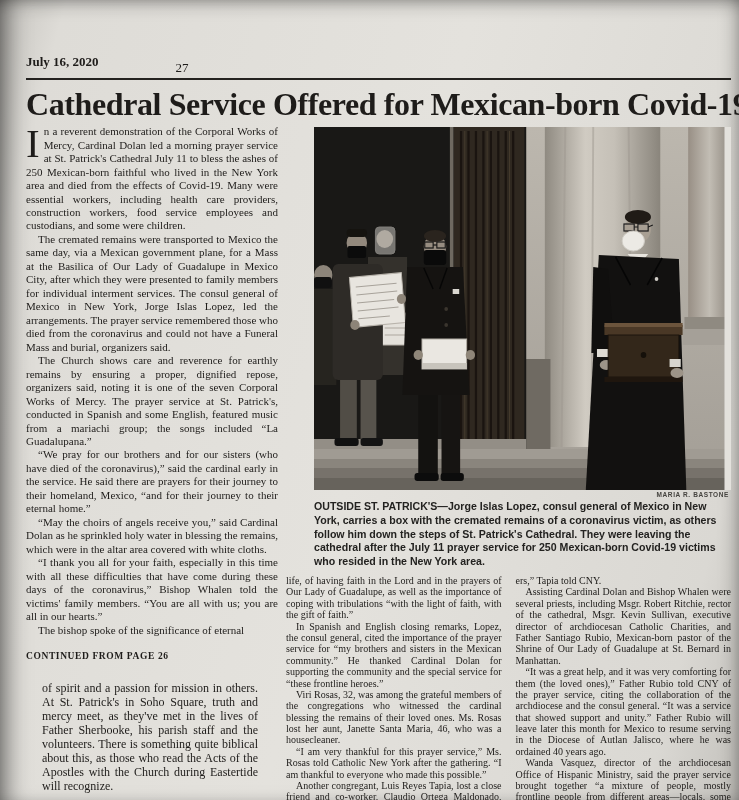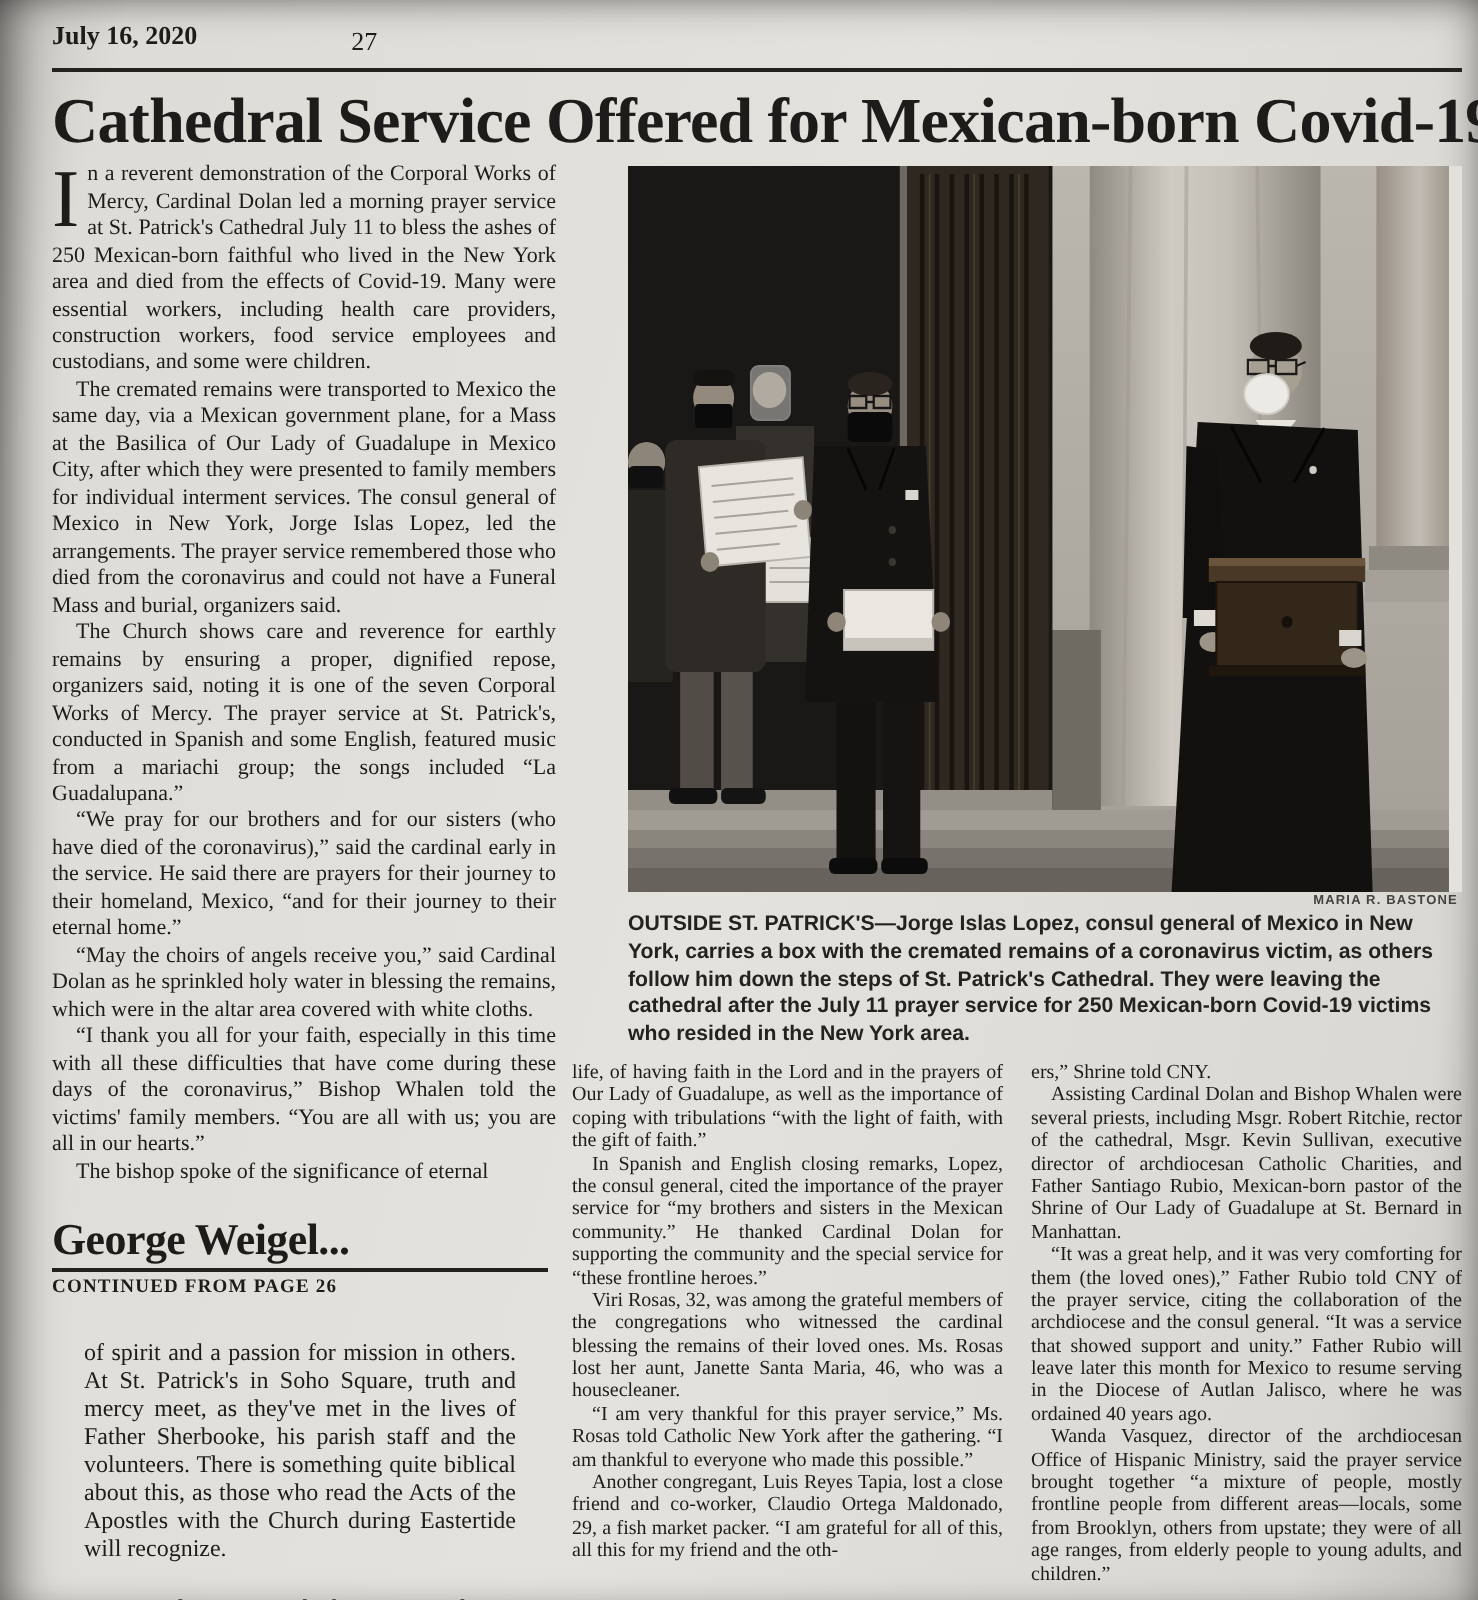--- a/index.html
+++ b/index.html
@@ -2,21 +2,21 @@
 <html><head>
 <meta charset="utf-8">
 <style>
   html,body{margin:0;padding:0;background:#56534e;}
   .paper{position:absolute;inset:0;width:739px;height:800px;overflow:hidden;
     background:linear-gradient(105deg,#c6c4bf 0%,#dedcd7 7%,#e4e2dd 50%,#dad8d3 90%,#c3c1bc 100%);
     box-shadow:inset 20px 0 26px -16px rgba(0,0,0,.6), inset -12px 0 20px -12px rgba(0,0,0,.4), inset 0 14px 20px -14px rgba(0,0,0,.35);
     font-family:"Liberation Serif", serif;color:#1e1c1a;}
   .inner{padding:10px 8px 0 26px;}
   
-  .hdr{display:flex;align-items:center;border-bottom:2px solid #24221f;padding-bottom:2px;}
+  .hdr{display:flex;align-items:flex-end;border-bottom:2px solid #24221f;padding-bottom:2px;margin-top:44px;}
   .hdr .date{font-weight:700;font-size:13px;flex:0 0 auto;margin-bottom:6px;}
   .hdr .mast{flex:1;text-align:center;font-size:14px;letter-spacing:1.5px;}
   .hdr .pnum{flex:0 0 auto;font-size:13px;width:90px;text-align:right;}
   h1.headline{font-size:32px;line-height:1.1;font-weight:700;letter-spacing:-0.4px;margin:7px 0 3px 0;white-space:nowrap;}
   .byline{font-family:"Liberation Sans",sans-serif;font-weight:700;font-size:10.5px;letter-spacing:.3px;margin:0 0 7px 1px;}
   
   .content{display:flex;gap:8px;}
   .left-rail{width:252px;flex:0 0 252px;}
   .right-rail{flex:1;min-width:0;}
   
@@ -60,21 +60,20 @@
           <p class="first"><span class="dropcap">I</span><span>n a reverent demonstration of the Corporal Works of Mercy, Cardinal Dolan led a morning prayer service at St. Patrick's Cathedral July 11 to bless the ashes of 250 Mexican-born faithful who lived in the New York area and died from the effects of Covid-19. Many were essential workers, including health care providers, construction workers, food service employees and custodians, and some were children.</span></p>
           <p>The cremated remains were transported to Mexico the same day, via a Mexican government plane, for a Mass at the Basilica of Our Lady of Guadalupe in Mexico City, after which they were presented to family members for individual interment services. The consul general of Mexico in New York, Jorge Islas Lopez, led the arrangements. The prayer service remembered those who died from the coronavirus and could not have a Funeral Mass and burial, organizers said.</p>
           <p>The Church shows care and reverence for earthly remains by ensuring a proper, dignified repose, organizers said, noting it is one of the seven Corporal Works of Mercy. The prayer service at St. Patrick's, conducted in Spanish and some English, featured music from a mariachi group; the songs included “La Guadalupana.”</p>
           <p>“We pray for our brothers and for our sisters (who have died of the coronavirus),” said the cardinal early in the service. He said there are prayers for their journey to their homeland, Mexico, “and for their journey to their eternal home.”</p>
           <p>“May the choirs of angels receive you,” said Cardinal Dolan as he sprinkled holy water in blessing the remains, which were in the altar area covered with white cloths.</p>
           <p>“I thank you all for your faith, especially in this time with all these difficulties that have come during these days of the coronavirus,” Bishop Whalen told the victims' family members. “You are all with us; you are all in our hearts.”</p>
           <p>The bishop spoke of the significance of eternal</p>
         </div>
 
         <div class="weigel">
-          <h2>George Weigel...</h2>
           <div class="contd">CONTINUED FROM PAGE 26</div>
           <p>of spirit and a passion for mission in others. At St. Patrick's in Soho Square, truth and mercy meet, as they've met in the lives of Father Sherbooke, his parish staff and the volunteers. There is something quite biblical about this, as those who read the Acts of the Apostles with the Church during Eastertide will recognize.</p>
           <p class="ind">Evangelization, which must always include the witness of caring for the Master's lost sheep, is the new normal in the Catholic Church. It was the new normal at St. Patrick's years before Covid-19. And that prepared the parish for its extraordinary work in extraordinary times.</p>
         </div>
       </div>
 
       <div class="right-rail">
 
         <div class="photo-wrap">
           <svg class="photo" viewBox="0 0 448 363" preserveAspectRatio="none" aria-label="Men wearing masks carry boxes of cremated remains down cathedral steps">
@@ -209,21 +208,21 @@
 
         <div class="bottom-cols smallcols">
           <div class="bc">
             <p class="cont">life, of having faith in the Lord and in the prayers of Our Lady of Guadalupe, as well as the importance of coping with tribulations “with the light of faith, with the gift of faith.”</p>
             <p>In Spanish and English closing remarks, Lopez, the consul general, cited the importance of the prayer service for “my brothers and sisters in the Mexican community.” He thanked Cardinal Dolan for supporting the community and the special service for “these frontline heroes.”</p>
             <p>Viri Rosas, 32, was among the grateful members of the congregations who witnessed the cardinal blessing the remains of their loved ones. Ms. Rosas lost her aunt, Janette Santa Maria, 46, who was a housecleaner.</p>
             <p>“I am very thankful for this prayer service,” Ms. Rosas told Catholic New York after the gathering. “I am thankful to everyone who made this possible.”</p>
             <p>Another congregant, Luis Reyes Tapia, lost a close friend and co-worker, Claudio Ortega Maldonado, 29, a fish market packer. “I am grateful for all of this, all this for my friend and the oth-</p>
           </div>
           <div class="bc">
-            <p class="cont">ers,” Shrine told CNY.</p>
+            <p class="cont">ers,” Tapia told CNY.</p>
             <p>Assisting Cardinal Dolan and Bishop Whalen were several priests, including Msgr. Robert Ritchie, rector of the cathedral, Msgr. Kevin Sullivan, executive director of archdiocesan Catholic Charities, and Father Santiago Rubio, Mexican-born pastor of the Shrine of Our Lady of Guadalupe at St. Bernard in Manhattan.</p>
             <p>“It was a great help, and it was very comforting for them (the loved ones),” Father Rubio told CNY of the prayer service, citing the collaboration of the archdiocese and the consul general. “It was a service that showed support and unity.” Father Rubio will leave later this month for Mexico to resume serving in the Diocese of Autlan Jalisco, where he was ordained 40 years ago.</p>
             <p>Wanda Vasquez, director of the archdiocesan Office of Hispanic Ministry, said the prayer service brought together “a mixture of people, mostly frontline people from different areas—locals, some from Brooklyn, others from upstate; they were of all age ranges, from elderly people to young adults, and children.”</p>
           </div>
         </div>
 
       </div>
     </div>
   </div>
 </div>

